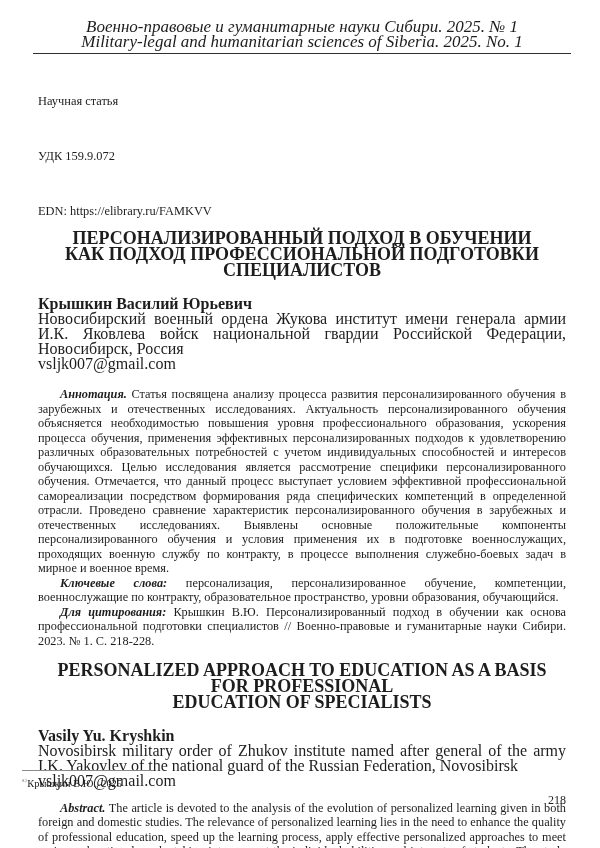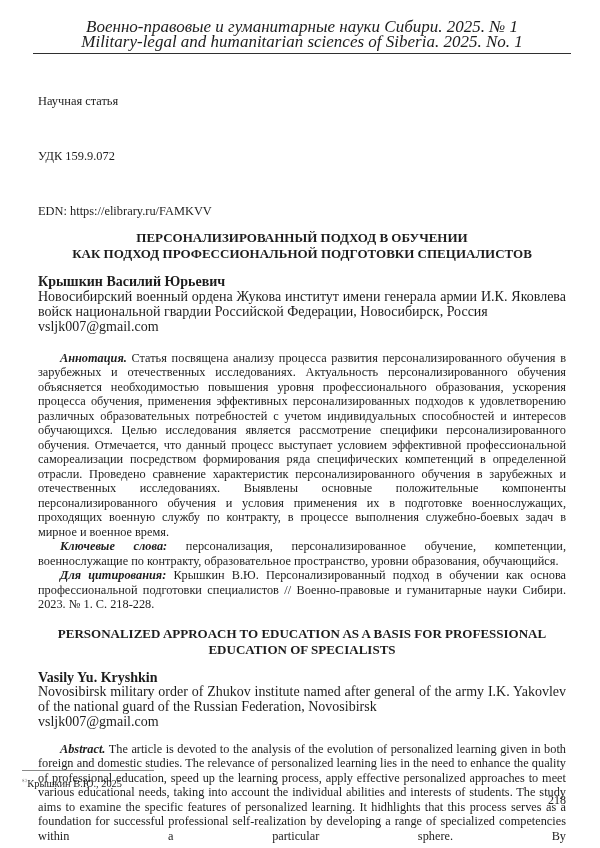--- a/index.html
+++ b/index.html
@@ -25,27 +25,27 @@
     border:none;
     border-top:1.6px solid #2f2f2f;
     margin:4px -5px 5px -5px;
   }
 
   .meta-line { font-size:12.4px; line-height:14.8px;margin-top:40px; }
 
   .title {
     font-weight:bold;
     text-align:center;
-    font-size:13px;
+    font-size:18px;
     line-height:16px;
   }
   .title-ru { margin-top:12px; }
   .title-en { margin-top:14px; }
 
-  .author-block { margin-top:13px; font-size:14px; line-height:14.8px; }
+  .author-block { margin-top:19px; font-size:16px; line-height:14.8px; }
   .author-name { font-weight:bold; }
   .affiliation { text-align:justify; hyphens:auto; }
 
   .para {
     font-size:12.3px;
     line-height:14.5px;
     text-align:justify;
     text-indent:22px;
     hyphens:auto;
   }

